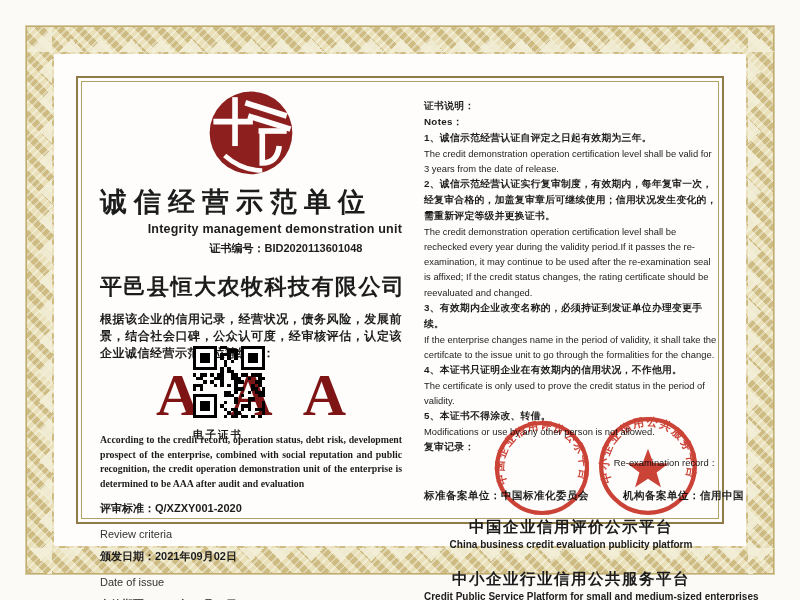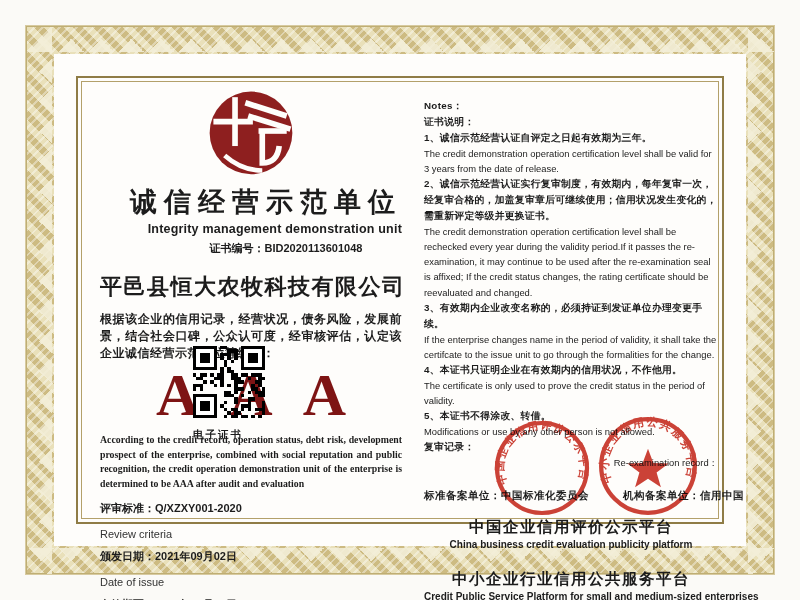--- a/index.html
+++ b/index.html
@@ -18,21 +18,21 @@
   .scallop-left,.scallop-right{position:absolute;top:26px;bottom:26px;width:13px;
       background:repeating-conic-gradient(from 45deg at 0% 50%, #f3eed8 0 90deg, rgba(0,0,0,0) 90deg 360deg);
       background-size:13px 30px;opacity:.9;}
   .scallop-left{left:39px;}
   .scallop-right{right:39px;transform:scaleX(-1);}
   .paper{position:absolute;inset:54px;background:#fefdfb;}
   .frame{position:absolute;inset:76px;border:2px solid #8f7c46;outline:1px solid #b3a06a;outline-offset:-6px;pointer-events:none;}
   
   .leftcol{position:absolute;left:100px;top:84px;width:302px;}
   .logo-wrap{text-align:center;margin-bottom:2px;}
-  .title-cn{font-size:27px;font-weight:900;letter-spacing:7px;text-align:right;white-space:nowrap;}
+  .title-cn{font-size:27px;font-weight:900;letter-spacing:7px;text-align:left;white-space:nowrap;}
   .title-en{font-size:12.5px;font-weight:800;text-align:right;margin-top:2px;letter-spacing:.2px;}
   .certno{font-size:11px;font-weight:700;text-align:center;margin-top:5px;padding-left:70px;}
   .company{font-size:22px;font-weight:800;letter-spacing:1.5px;text-align:center;margin-top:16px;white-space:nowrap;}
   .intro-cn{font-size:12px;font-weight:800;line-height:1.42;text-align:justify;margin-top:9px;letter-spacing:.5px;}
   .grade{font-family:"Liberation Serif",serif;font-size:60px;font-weight:700;color:#7e1414;text-align:center;letter-spacing:30px;text-indent:30px;margin-top:2px;line-height:1.05;}
   .intro-en{font-family:"Liberation Serif",serif;font-size:9.8px;font-weight:700;line-height:1.5;text-align:justify;margin-top:6px;}
   .field{margin-top:9px;}
   .field .row{font-size:11px;font-weight:800;}
   .field .sub{font-size:11px;color:#333;margin-top:12px;}
   .qr-block{position:absolute;left:193px;top:346px;width:92px;text-align:left;}
@@ -225,22 +225,22 @@
         <rect x="16" y="2" width="3" height="3" fill="#000"></rect>
         <rect x="0" y="14" width="7" height="7" fill="#000"></rect>
         <rect x="1" y="15" width="5" height="5" fill="#fff"></rect>
         <rect x="2" y="16" width="3" height="3" fill="#000"></rect>
       </svg>
     <div class="qr-caption">电子证书</div>
   </div>
 
   <div class="rightcol">
     <div class="notes">
+      <p class="n-cn">证书说明：</p>
       <p class="n-cn">Notes：</p>
-      <p class="n-cn">证书说明：</p>
       <p class="n-cn">1、诚信示范经营认证自评定之日起有效期为三年。</p>
       <p class="n-en">The credit demonstration operation certification level shall be valid for 3 years from the date of release.</p>
       <p class="n-cn">2、诚信示范经营认证实行复审制度，有效期内，每年复审一次，经复审合格的，加盖复审章后可继续使用；信用状况发生变化的，需重新评定等级并更换证书。</p>
       <p class="n-en">The credit demonstration operation certification level shall be rechecked every year during the validity period.If it passes the re-examination, it may continue to be used after the re-examination seal is affixed; If the credit status changes, the rating certificate should be reevaluated and changed.</p>
       <p class="n-cn">3、有效期内企业改变名称的，必须持证到发证单位办理变更手续。</p>
       <p class="n-en">If the enterprise changes name in the period of validity, it shall take the certifcate to the issue unit to go through the formalities for the change.</p>
       <p class="n-cn">4、本证书只证明企业在有效期内的信用状况，不作他用。</p>
       <p class="n-en">The certificate is only used to prove the credit status in the period of validity.</p>
       <p class="n-cn">5、本证书不得涂改、转借。</p>
       <p class="n-en">Modifications or use by any other person is not allowed.</p>

